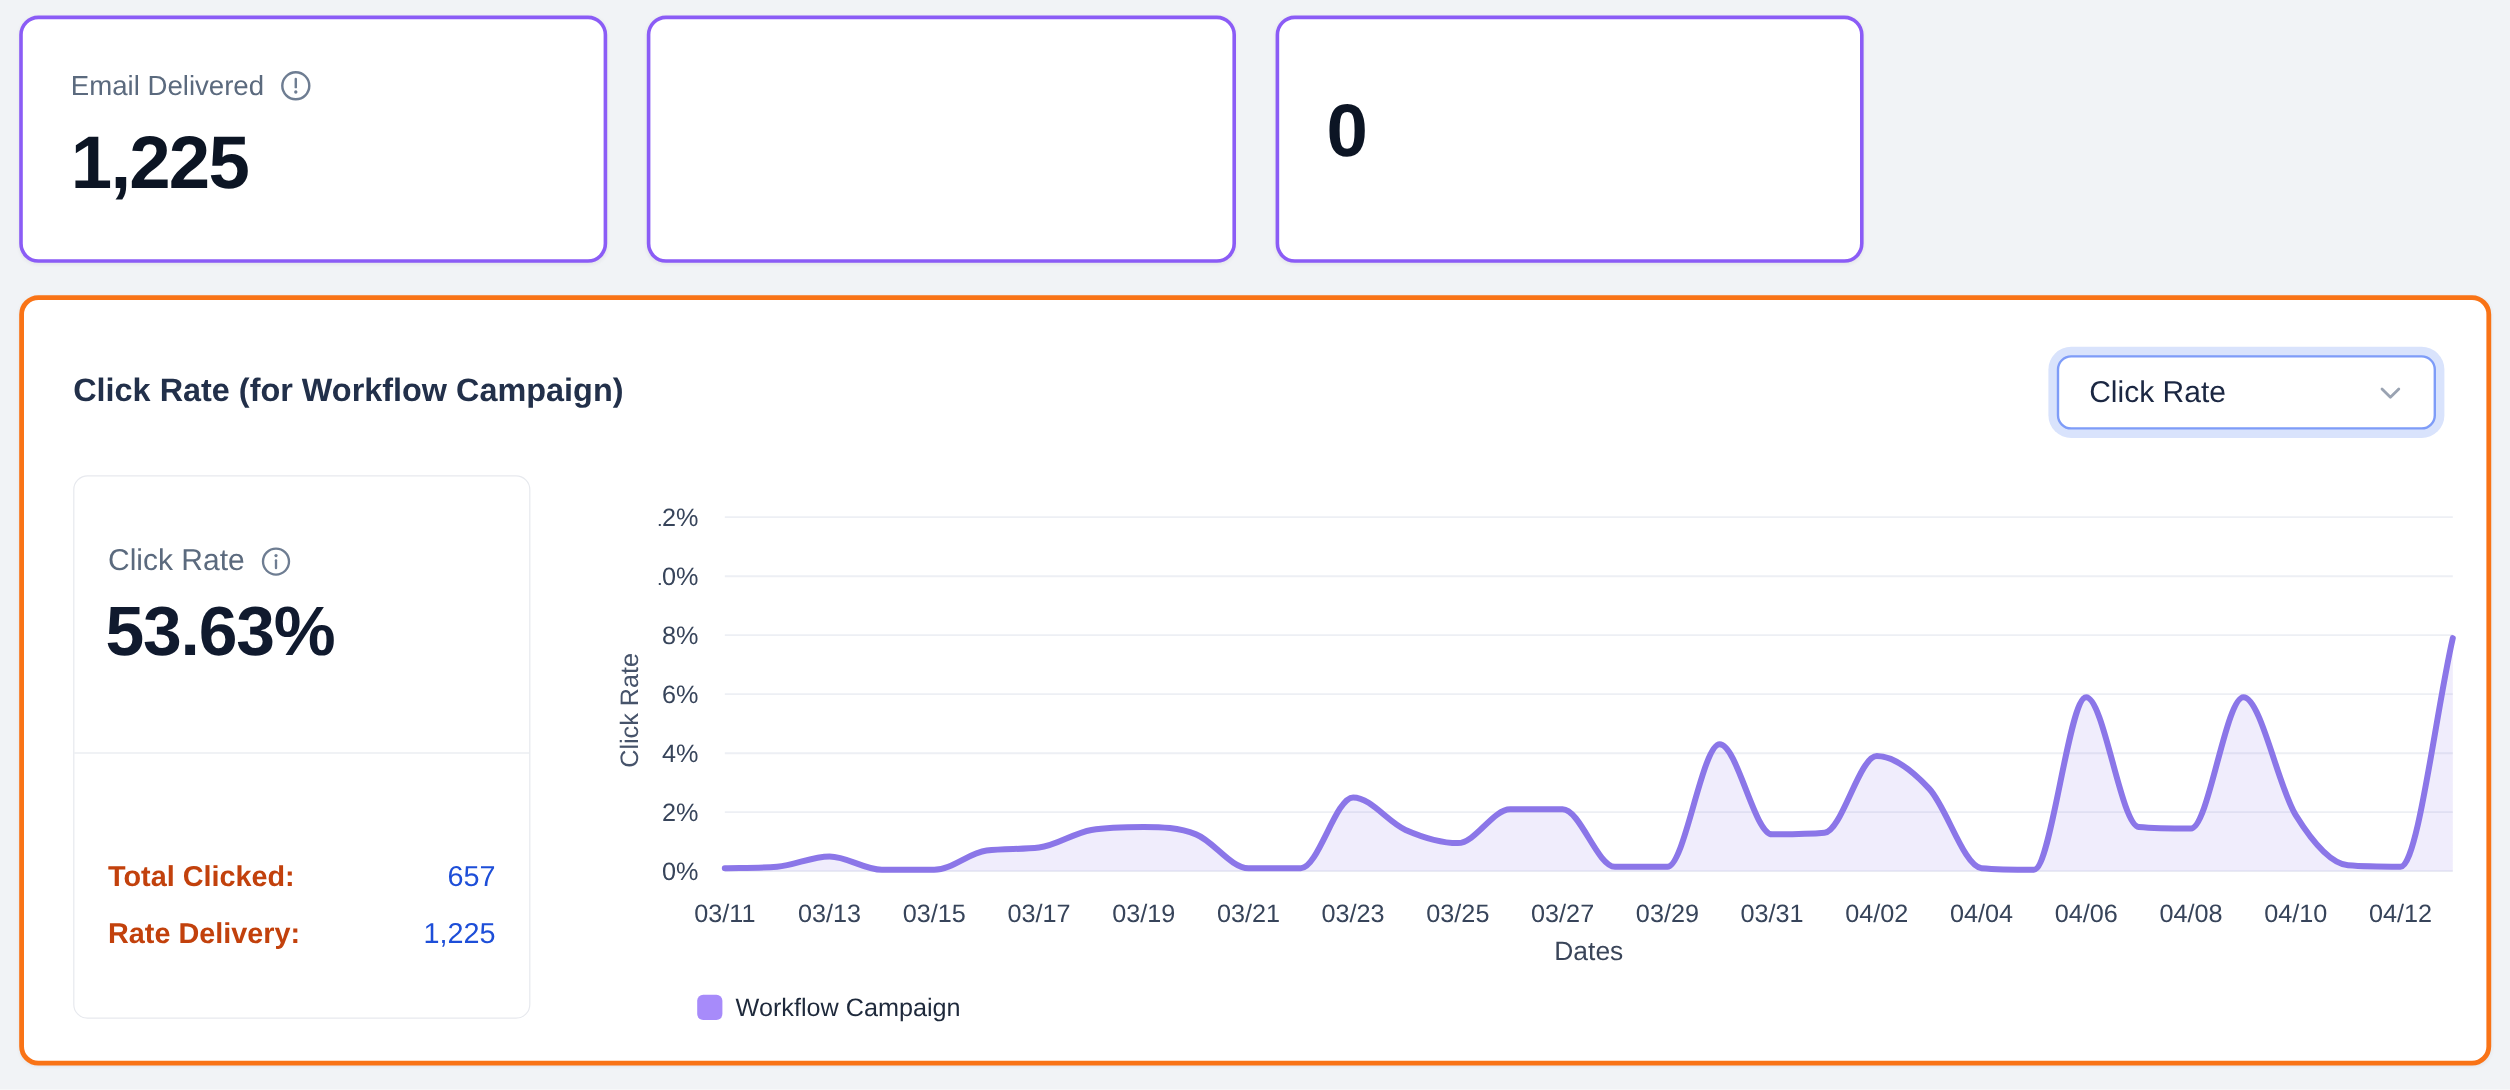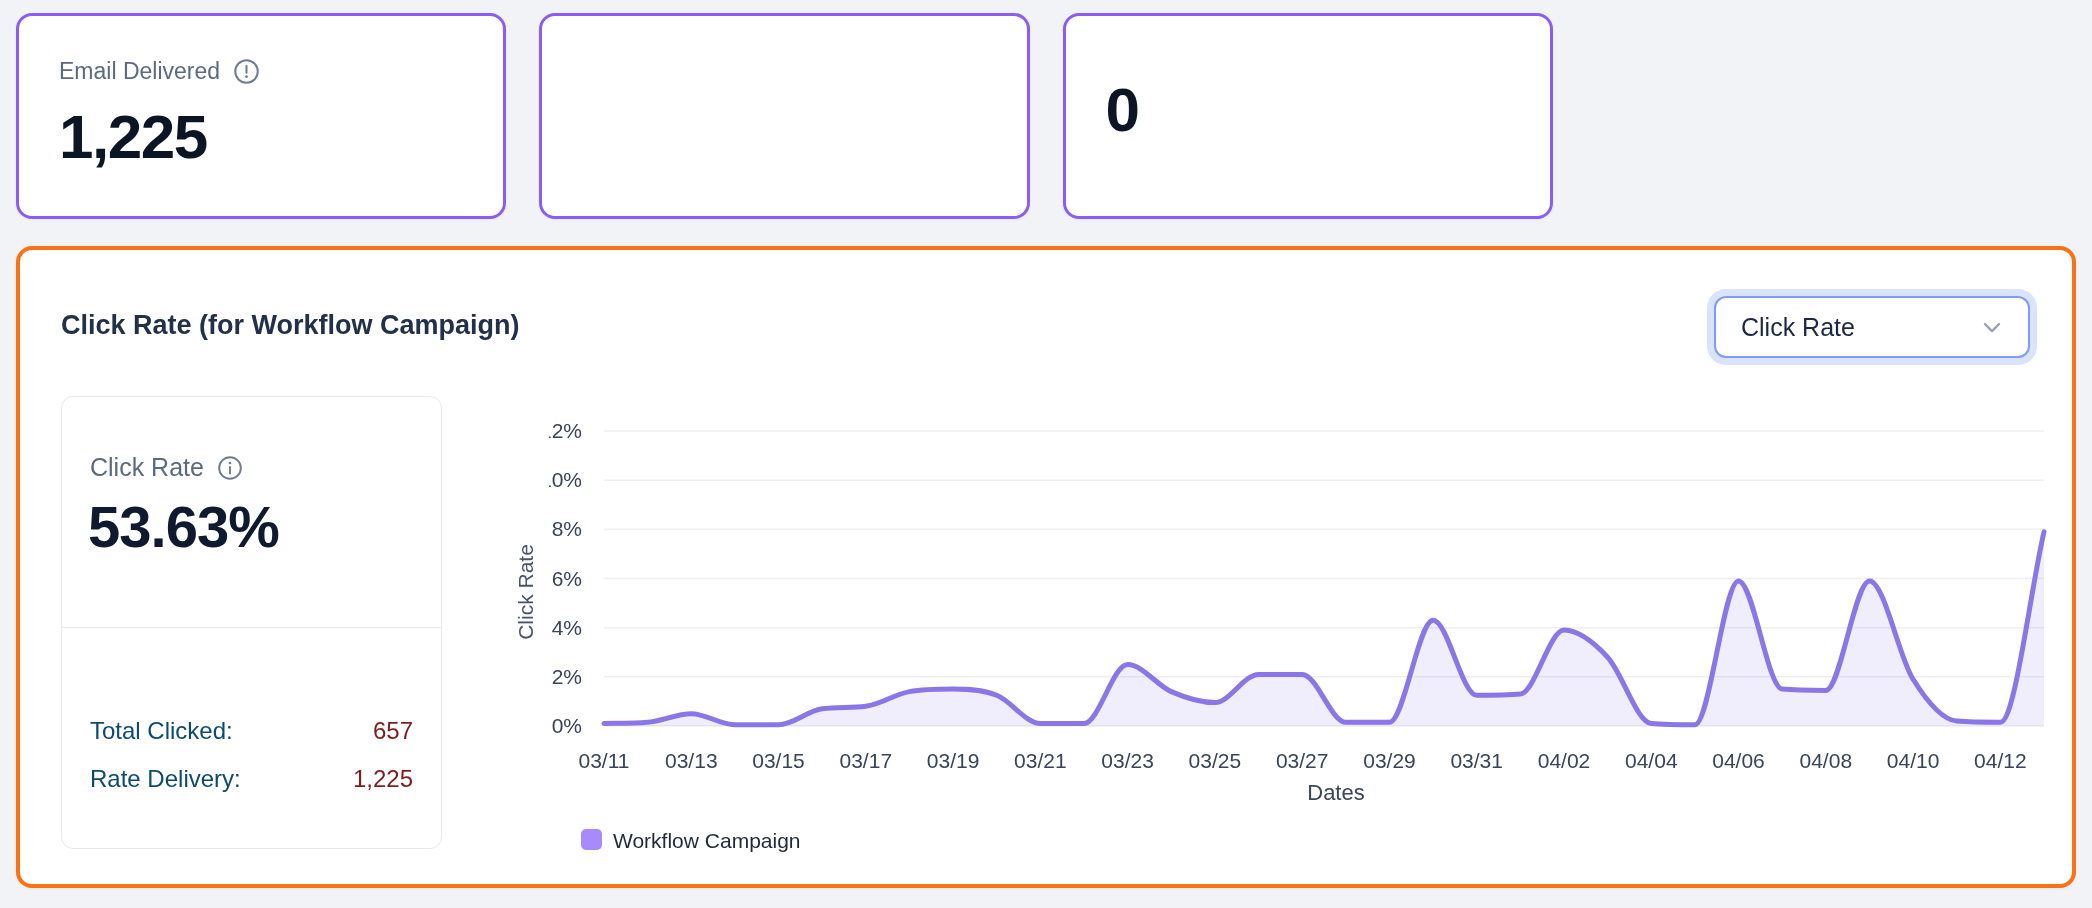--- a/index.html
+++ b/index.html
@@ -23,29 +23,29 @@
     font-size:25px;color:#1b2742;font-weight:500;cursor:pointer}
 
   .summary-card{position:absolute;left:41px;top:146px;width:381px;height:453px;
     border:1px solid #e7e9ee;border-radius:12px;background:#fff}
   .summary-label-row{position:absolute;left:28px;top:56px;display:flex;align-items:center;gap:13px;
     color:#5b6a7e;font-size:25px;font-weight:500}
   .summary-value{position:absolute;left:26px;top:96px;font-size:58px;font-weight:700;color:#101a2e;letter-spacing:-1px}
   .summary-divider{position:absolute;left:0;top:230px;width:100%;height:1px;background:#e7e9ee}
   .summary-total-row{position:absolute;left:28px;right:28px;display:flex;justify-content:space-between;
     font-size:24px}
-  .summary-total-row .t-label{color:#0c4a6e;font-weight:400}
-  .summary-total-row .t-value{color:#7f1d1d}
+  .summary-total-row .t-label{color:#c2410c;font-weight:700}
+  .summary-total-row .t-value{color:#1d4ed8}
 
   #chart-plot{position:absolute;left:529px;top:169px}
   #chart-plot text{font-family:"Liberation Sans",sans-serif}
   .ytick,.xtick{font-size:21px;fill:#37445a}
   .y-axis-title{position:absolute;left:506px;top:342px;transform:translate(-50%,-50%) rotate(-90deg);
     font-size:21px;color:#46536a;white-space:nowrap}
-  .x-axis-title{position:absolute;left:596px;top:530px;width:1440px;text-align:center;
+  .x-axis-title{position:absolute;left:584px;top:530px;width:1440px;text-align:center;
     font-size:22px;color:#3a4559}
   .legend{position:absolute;left:561px;top:579px;display:flex;align-items:flex-start;gap:11px;
     font-size:21px;color:#1e293b}
   .legend-swatch{width:21px;height:21px;border-radius:5px;display:inline-block}
 
   .info-icon{display:inline-flex;flex:none}
 </style>
 </head>
 <body>
 

